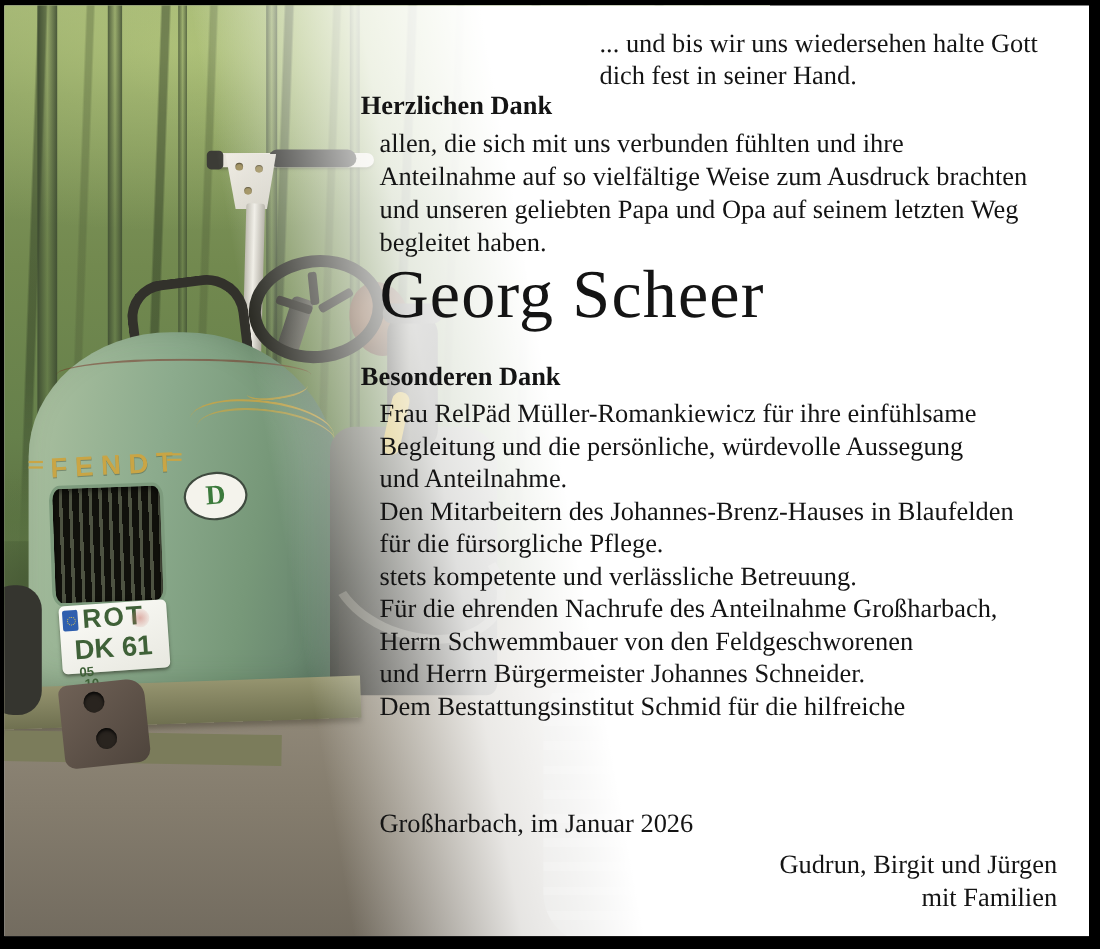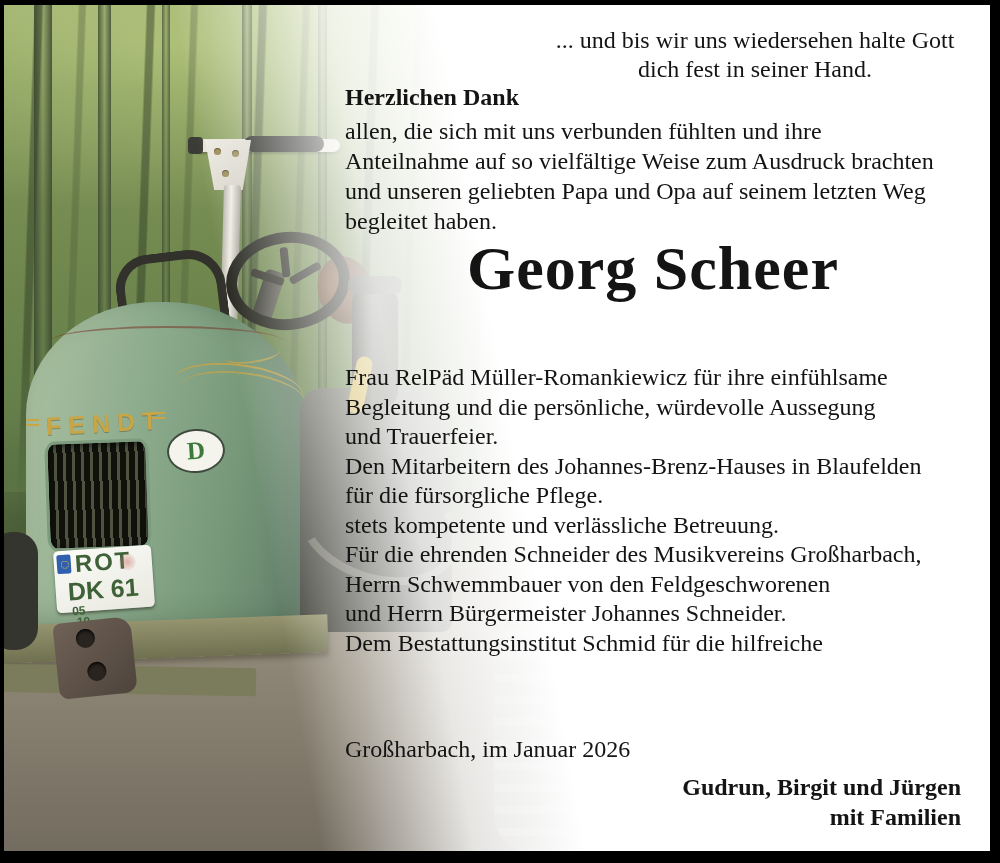--- a/index.html
+++ b/index.html
@@ -100,29 +100,29 @@
   .tire{position:absolute;left:494px;top:588px;width:152px;height:270px;border-radius:76px 76px 46px 46px;opacity:.8;
         background:linear-gradient(90deg,#8c8a81 0%,#6c6b63 30%,#56554e 70%,#777569 100%);}
   .tread{position:absolute;inset:0;border-radius:inherit;
          background:repeating-linear-gradient(0deg,rgba(255,255,255,.22) 0 8px,rgba(0,0,0,0) 8px 22px);}
 
   .fade{position:absolute;inset:0;
         background:linear-gradient(80deg,rgba(255,255,255,0) 38%,rgba(255,255,255,.82) 56%,#fff 69%);}
 
   
   .content{position:absolute;inset:0;z-index:5;color:#141414;}
-  .epigraph{position:absolute;left:545px;top:26px;width:420px;text-align:center;font-size:24px;line-height:29px;}
-  .h-bold{position:absolute;left:345px;font-size:24px;font-weight:bold;}
+  .epigraph{position:absolute;left:545px;top:26px;width:420px;font-size:24px;line-height:29px;}
+  .h-bold{position:absolute;left:328px;font-size:24px;font-weight:bold;}
   .para{position:absolute;left:345px;width:620px;font-size:24px;}
   .para div{height:30px;line-height:30px;}
   .para2 div{height:29.5px;line-height:29.5px;}
-  .name{position:absolute;left:345px;top:233px;width:616px;text-align:center;
-        font-size:62px;font-weight:bold;letter-spacing:1px;}
+  .name{position:absolute;left:345px;top:233px;width:616px;
+        font-size:62px;font-weight:normal;letter-spacing:1px;}
   .place{position:absolute;left:345px;top:736px;font-size:24px;}
-  .sig{position:absolute;left:345px;top:772px;width:616px;text-align:right;font-size:24px;font-weight:bold;line-height:30px;}
+  .sig{position:absolute;left:345px;top:772px;width:616px;text-align:right;font-size:24px;font-weight:normal;line-height:30px;}
 </style>
 </head>
 <body>
 
 <div class="stage">
   <div class="inner">
     <div class="canvas">
 
       <div class="photo">
         <div class="canopy"></div>
@@ -208,29 +208,30 @@
 
         <div class="para" style="top:116px">
           <div>allen, die sich mit uns verbunden fühlten und ihre</div>
           <div>Anteilnahme auf so vielfältige Weise zum Ausdruck brachten</div>
           <div>und unseren geliebten Papa und Opa auf seinem letzten Weg</div>
           <div>begleitet haben.</div>
         </div>
 
         <div class="name">Georg Scheer</div>
 
+        <div class="h-bold" style="top:330px">Besonderen Dank</div>
 
         <div class="para para2" style="top:363px">
           <div>Frau RelPäd Müller-Romankiewicz für ihre einfühlsame</div>
           <div>Begleitung und die persönliche, würdevolle Aussegung</div>
-          <div>und Trauerfeier.</div>
+          <div>und Anteilnahme.</div>
           <div>Den Mitarbeitern des Johannes-Brenz-Hauses in Blaufelden</div>
           <div>für die fürsorgliche Pflege.</div>
           <div>stets kompetente und verlässliche Betreuung.</div>
-          <div>Für die ehrenden Schneider des Musikvereins Großharbach,</div>
+          <div>Für die ehrenden Nachrufe des Anteilnahme Großharbach,</div>
           <div>Herrn Schwemmbauer von den Feldgeschworenen</div>
           <div>und Herrn Bürgermeister Johannes Schneider.</div>
           <div>Dem Bestattungsinstitut Schmid für die hilfreiche</div>
         </div>
 
         <div class="place">Großharbach, im Januar 2026</div>
 
         <div class="sig">
           <div>Gudrun, Birgit und Jürgen</div>
           <div>mit Familien</div>

